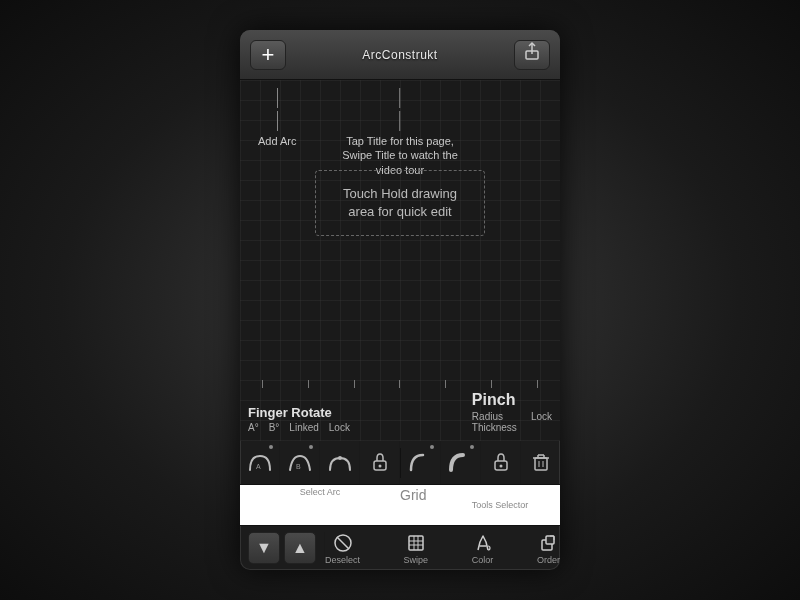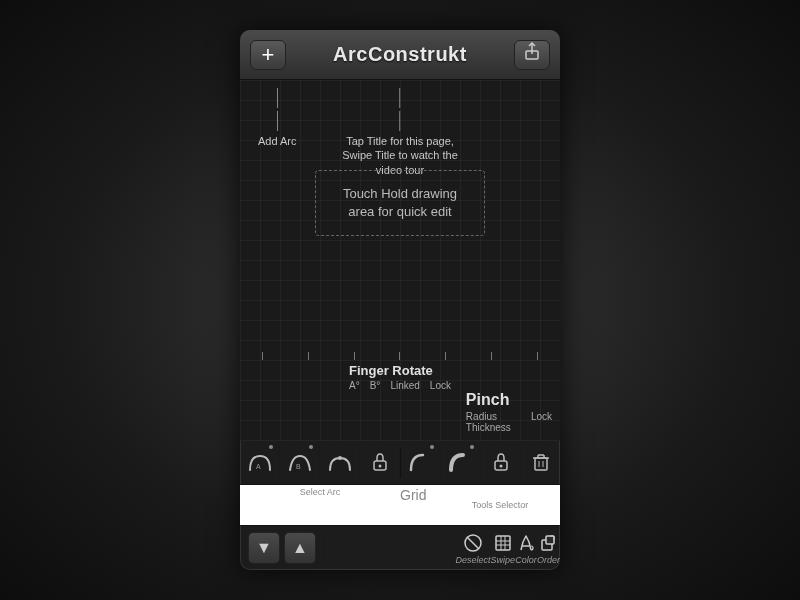--- a/index.html
+++ b/index.html
@@ -47,22 +47,22 @@
       color: #fff;
       font-size: 22px;
       line-height: 28px;
       text-align: center;
       cursor: pointer;
       font-weight: 300;
     }
 
     .header-title {
       color: #e8e8e8;
-      font-size: 20px;
-      font-weight: bold;
+      font-size: 12px;
+      font-weight: normal;
       text-shadow: 0 1px 2px rgba(0,0,0,0.8);
       letter-spacing: 0.5px;
     }
 
     .header-share-btn {
       width: 36px;
       height: 30px;
       background: linear-gradient(180deg, #5a5a5a 0%, #3a3a3a 100%);
       border: 1px solid #222;
       border-radius: 6px;
@@ -240,23 +240,22 @@
       align-items: center;
       justify-content: center;
       color: #ccc;
       font-size: 16px;
       cursor: pointer;
     }
 
     .bottom-tools {
       display: flex;
       flex: 1;
-      justify-content: flex-end;
-      align-items: center;
-      font-style: italic;
+      justify-content: space-between;
+      align-items: center;
     }
 
     .bottom-tool-item {
       display: flex;
       flex-direction: column;
       align-items: center;
       cursor: pointer;
     }
 
     .bottom-tool-label {
@@ -308,33 +307,33 @@
       <div style="display:flex;justify-content:space-between;padding:0 14px;margin-bottom:3px;">
         <div style="width:1px;height:8px;background:#777;"></div>
         <div style="width:1px;height:8px;background:#777;"></div>
         <div style="width:1px;height:8px;background:#777;"></div>
         <div style="width:1px;height:8px;background:#777;"></div>
         <div style="width:1px;height:8px;background:#777;"></div>
         <div style="width:1px;height:8px;background:#777;"></div>
         <div style="width:1px;height:8px;background:#777;"></div>
       </div>
 
-      <div style="display:flex;align-items:center;flex-direction:column;">
+      <div style="display:flex;align-items:flex-end;">
         <div>
           <div style="color:#e0e0e0;font-size:13px;font-weight:bold;margin-bottom:2px;">Finger Rotate</div>
           <div style="display:flex;gap:10px;color:#aaa;font-size:10px;">
             <span>A°</span>
             <span>B°</span>
             <span>Linked</span>
             <span>Lock</span>
           </div>
         </div>
         <div style="margin-left:auto;">
           <div style="color:#e0e0e0;font-size:16px;font-weight:bold;margin-bottom:2px;">Pinch</div>
-          <div style="display:flex;gap:20px;color:#aaa;font-size:10px;">
+          <div style="display:flex;gap:14px;color:#aaa;font-size:10px;">
             <div>
               <div>Radius</div>
               <div>Thickness</div>
             </div>
             <span>Lock</span>
           </div>
         </div>
       </div>
     </div>
 

